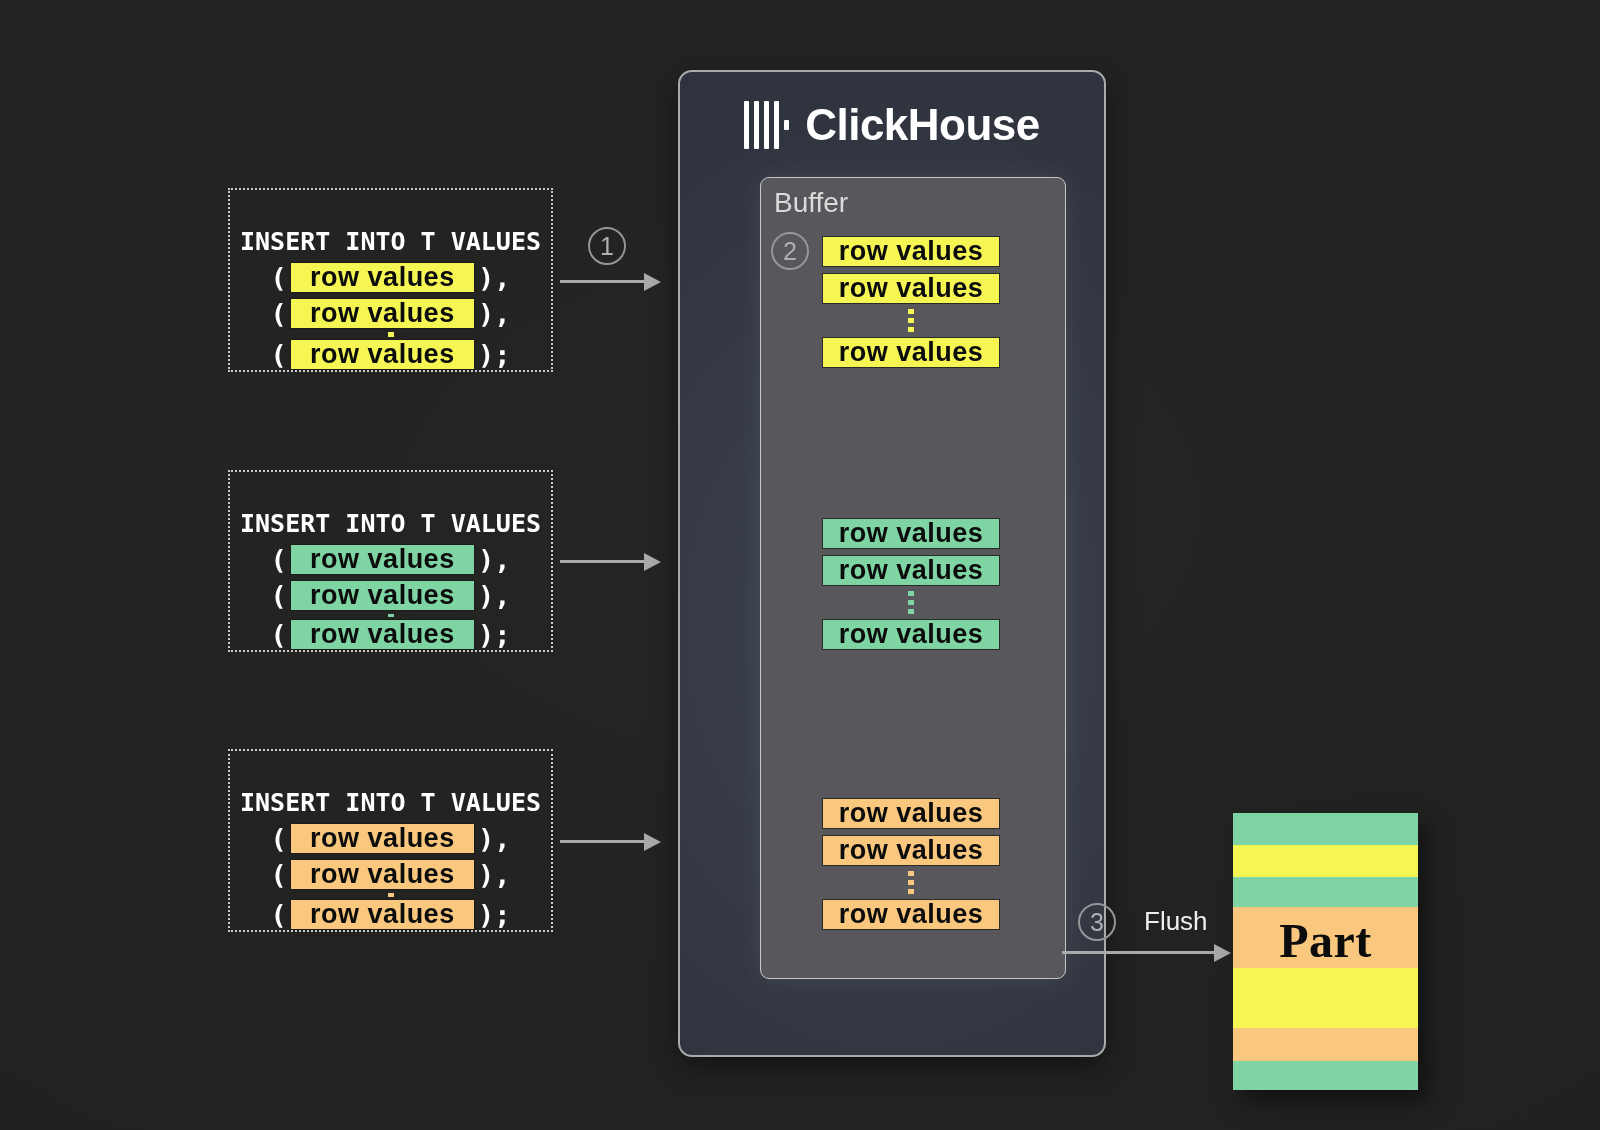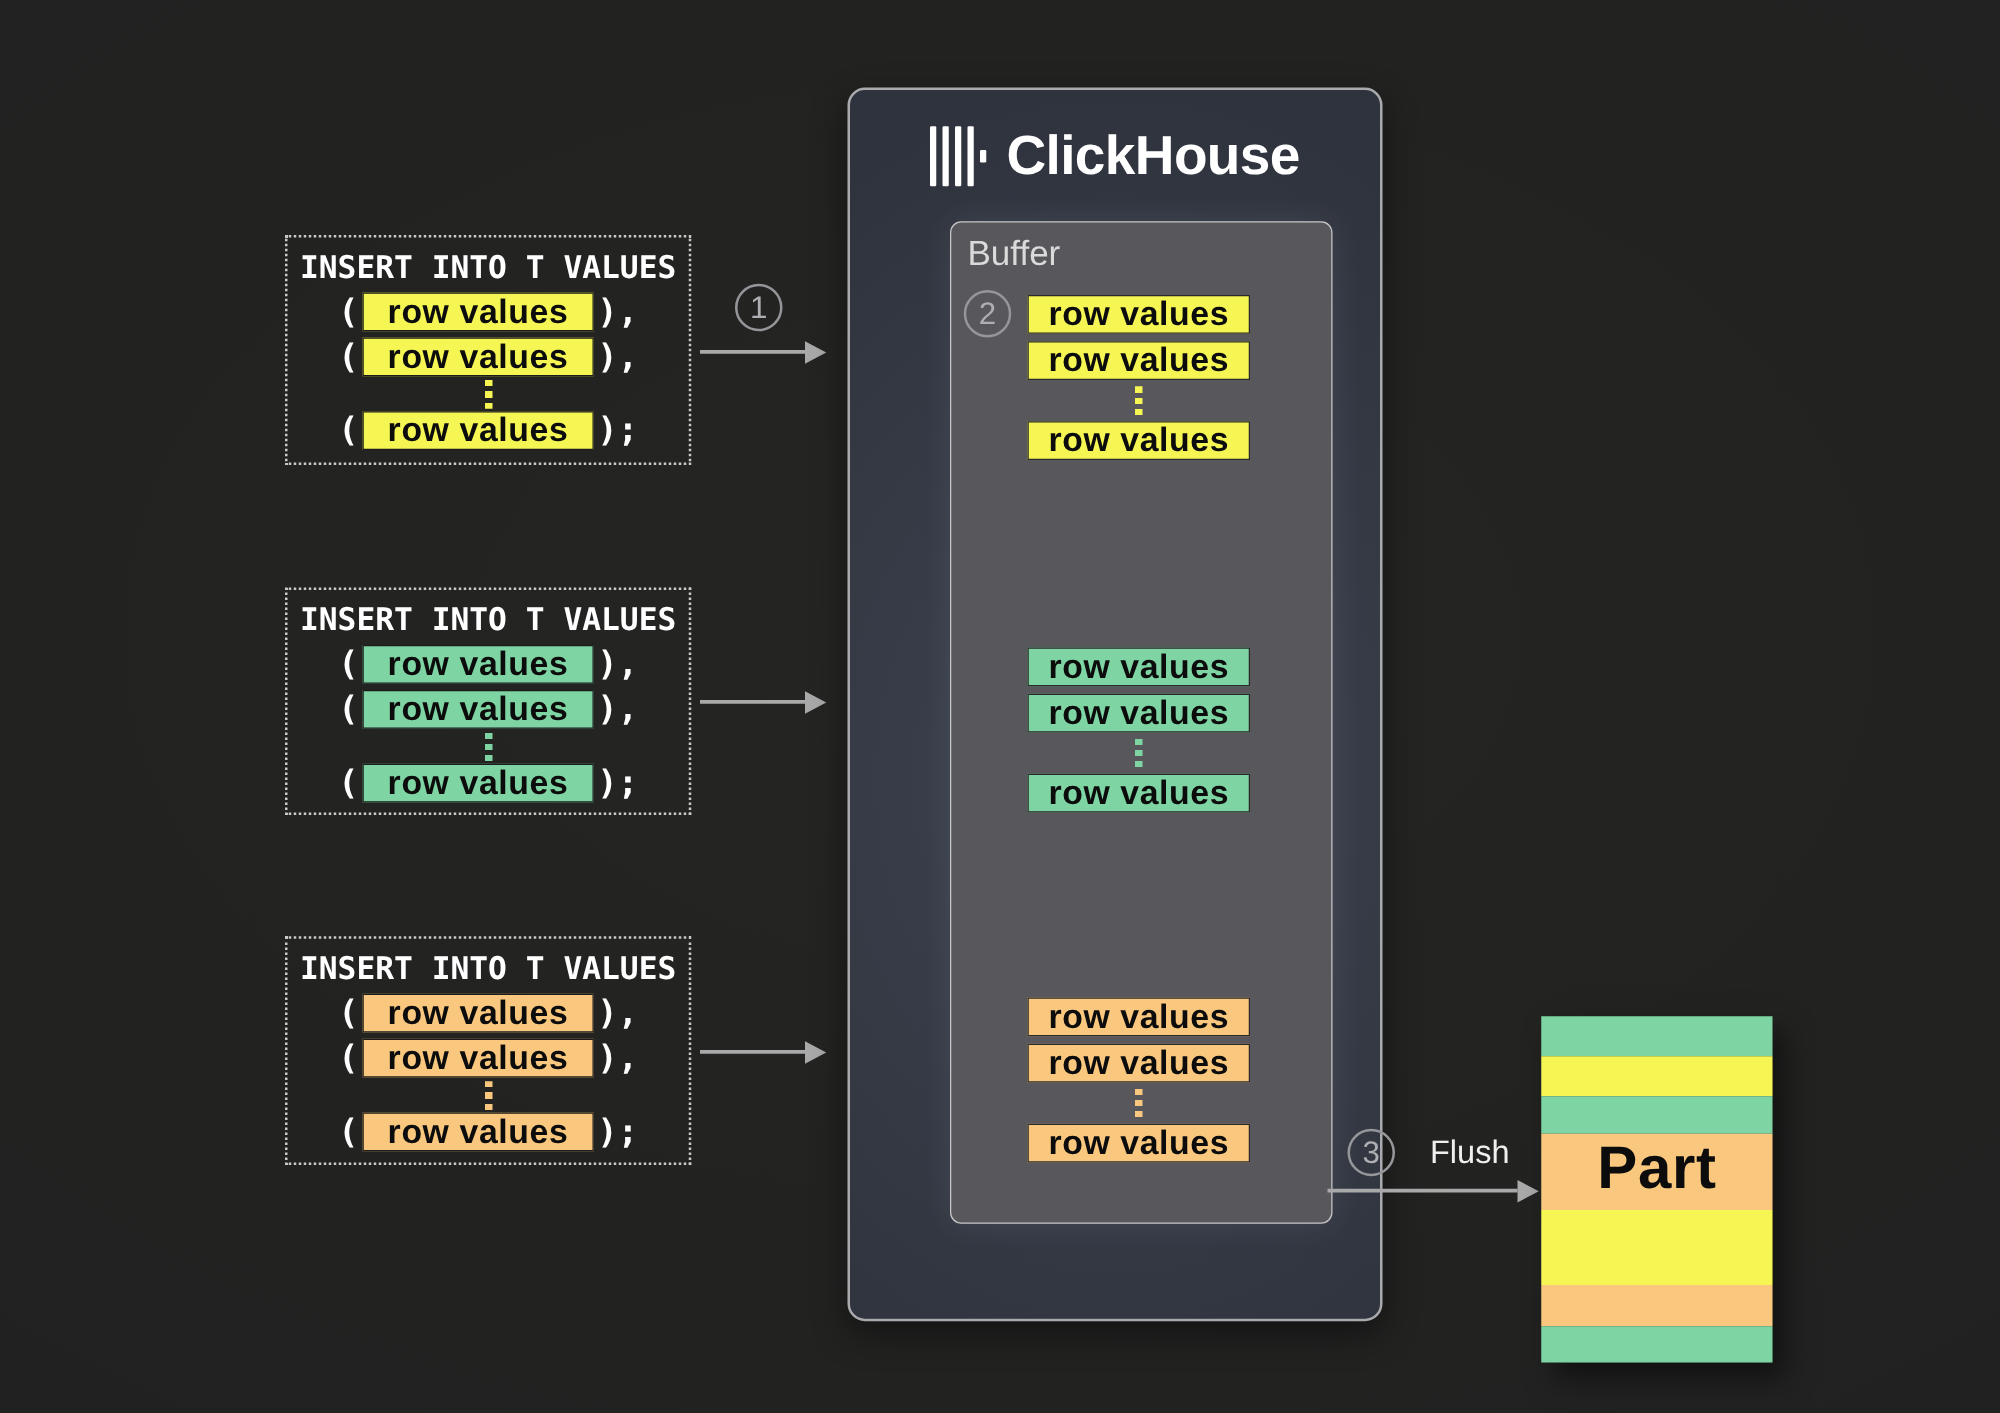--- a/index.html
+++ b/index.html
@@ -22,21 +22,21 @@
   
   .insert-box {
     position:absolute; left:228px; width:325px; height:184px;
     border:2px dotted #c9c9c9;
     display:flex; flex-direction:column; align-items:center;
     padding-top:10px;
   }
   .insert-title {
     font-family:"DejaVu Sans Mono", monospace;
     font-weight:bold; font-size:25px; color:#ffffff;
-    line-height:28px; white-space:nowrap;
+    line-height:28px; white-space:nowrap;margin-top:28px;
   }
   .code-row {
     display:flex; align-items:center; margin-top:5px; height:31px;
   }
   .code-row.first { margin-top:6px; }
   .paren {
     font-family:"DejaVu Sans Mono", monospace;
     font-weight:bold; font-size:27px; color:#ffffff;
     line-height:31px; white-space:pre;
   }
@@ -125,21 +125,21 @@
   }
 
   
   .part-box {
     position:absolute; left:1233px; top:813px; width:185px; height:277px;
     display:flex; flex-direction:column;
     box-shadow:10px 12px 22px rgba(0,0,0,0.5);
   }
   .stripe { width:100%; background:var(--dc); }
   .stripe.label-stripe {
-    display:flex; align-items:flex-start; justify-content:center;
+    display:flex; align-items:flex-end; justify-content:center;font-family:Liberation Serif, serif;
   }
   .part-label {
     font-weight:bold; font-size:48px; color:#0c0c0c; letter-spacing:0.5px;
   }
 </style>
 </head>
 <body>
 
 <div class="canvas">
 

